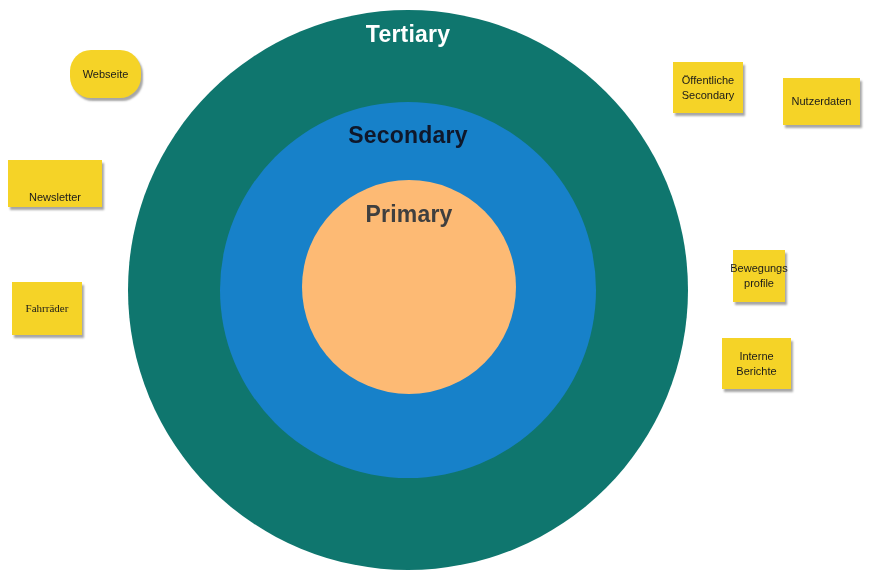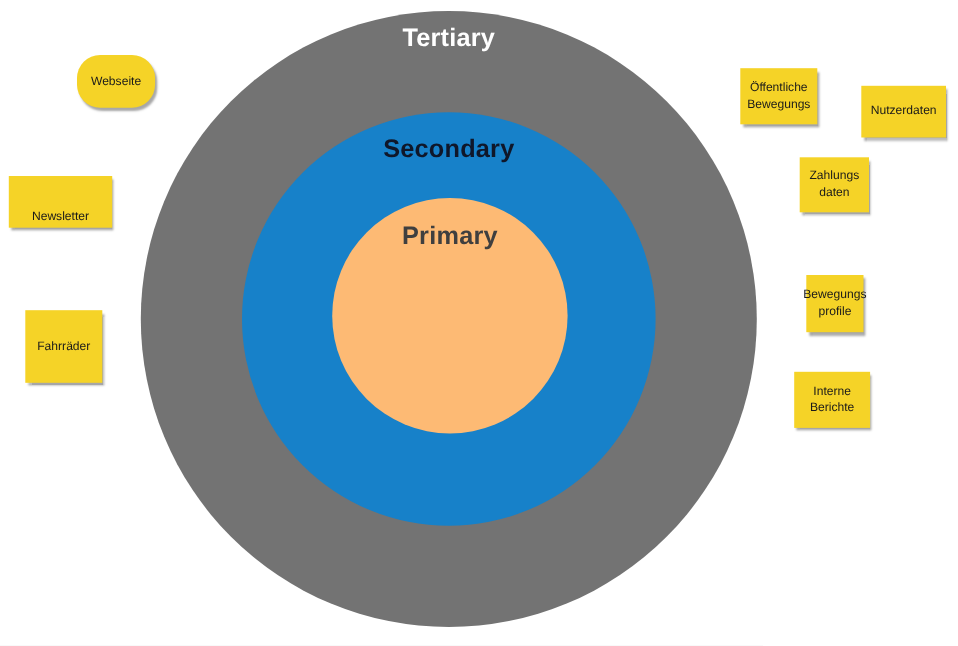--- a/index.html
+++ b/index.html
@@ -17,21 +17,21 @@
   }
 
   
   .ring {
     position: absolute;
     border-radius: 50%;
   }
   .ring--tertiary {
     left: 128px; top: 10px;
     width: 560px; height: 560px;
-    background: #737373;
+    background: #0f766e;
   }
   .ring--secondary {
     left: 220px; top: 102px;
     width: 376px; height: 376px;
     background: #1781c9;
   }
   .ring--primary {
     left: 302px; top: 180px;
     width: 214px; height: 214px;
     background: #fdba74;
@@ -59,21 +59,21 @@
     justify-content: center;
     text-align: center;
     font-size: 11px;
     line-height: 1.35;
     color: #1a1a1a;
     padding: 2px;
     box-sizing: border-box;
   }
   .note--webseite              { left: 70px;  top: 50px;  width: 71px; height: 48px; border-radius: 21px; }
   .note--newsletter            { left: 8px;   top: 160px; width: 94px; height: 47px; align-items: flex-end; }
-  .note--fahrraeder            { left: 23px;   top: 282px; width: 70px; height: 66px; }
+  .note--fahrraeder            { left: 12px;   top: 282px; width: 70px; height: 53px; font-family: Liberation Serif, serif; }
   .note--oeffentliche-berichte { left: 673px; top: 62px;  width: 70px; height: 51px; }
   .note--nutzerdaten           { left: 783px; top: 78px;  width: 77px; height: 47px; justify-content: center; }
   .note--zahlungs-daten        { left: 727px; top: 143px; width: 63px; height: 50px; }
   .note--bewegungs-profile     { left: 733px; top: 250px; width: 52px; height: 52px; }
   .note--interne-berichte      { left: 722px; top: 338px; width: 69px; height: 51px; }
 </style>
 </head>
 <body>
 
 <div class="canvas">
@@ -96,30 +96,27 @@
 
   <div class="note note--newsletter">
     <span>Newsletter</span>
   </div>
 
   <div class="note note--fahrraeder">
     <span>Fahrräder</span>
   </div>
 
   <div class="note note--oeffentliche-berichte">
-    <span>Öffentliche Bewegungs</span>
+    <span>Öffentliche Secondary</span>
   </div>
 
   <div class="note note--nutzerdaten">
     <span>Nutzerdaten</span>
   </div>
 
-  <div class="note note--zahlungs-daten">
-    <span>Zahlungs daten</span>
-  </div>
 
   <div class="note note--bewegungs-profile">
     <span>Bewegungs profile</span>
   </div>
 
   <div class="note note--interne-berichte">
     <span>Interne Berichte</span>
   </div>
 
 </div>

